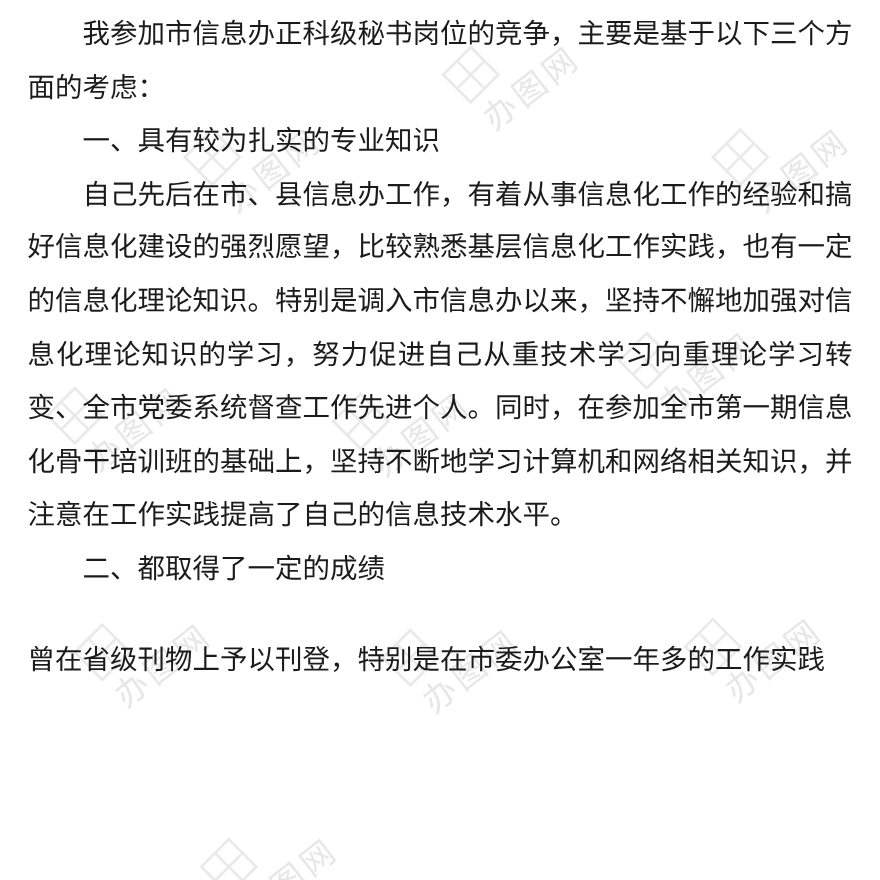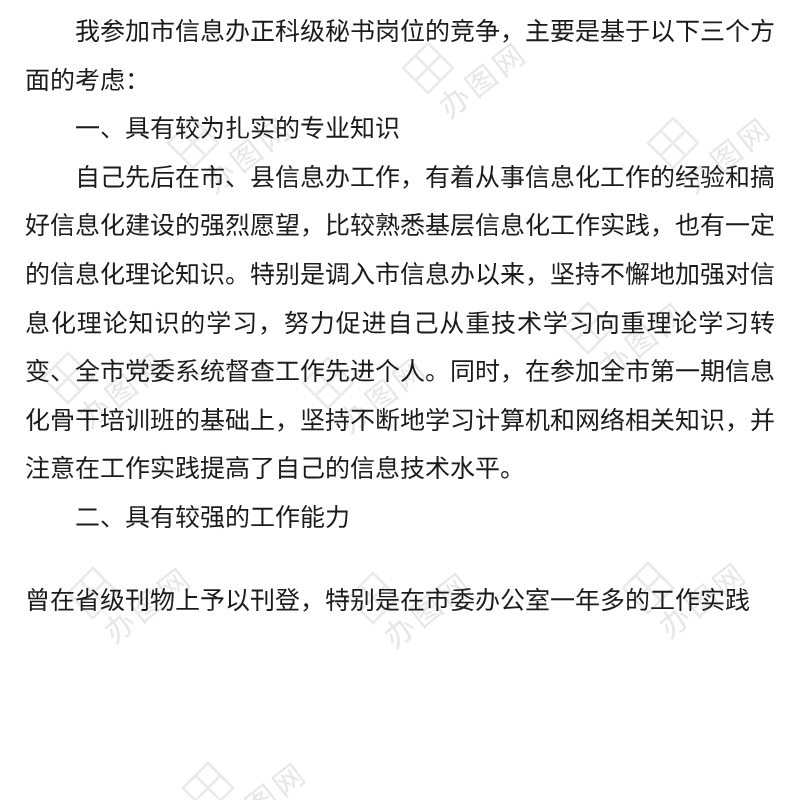--- a/index.html
+++ b/index.html
@@ -167,17 +167,17 @@
         </g>
       </svg>
       <span class="wm-text">办图网</span>
     </div>
   </div>
 
   <div class="document">
     <p class="indent">我参加市信息办正科级秘书岗位的竞争，主要是基于以下三个方面的考虑：</p>
     <p class="indent">一、具有较为扎实的专业知识</p>
     <p class="indent">自己先后在市、县信息办工作，有着从事信息化工作的经验和搞好信息化建设的强烈愿望，比较熟悉基层信息化工作实践，也有一定的信息化理论知识。特别是调入市信息办以来，坚持不懈地加强对信息化理论知识的学习，努力促进自己从重技术学习向重理论学习转变、全市党委系统督查工作先进个人。同时，在参加全市第一期信息化骨干培训班的基础上，坚持不断地学习计算机和网络相关知识，并注意在工作实践提高了自己的信息技术水平。</p>
-    <p class="indent">二、具有较强的工作能力</p>
+    <p class="indent">二、都取得了一定的成绩</p>
     <p class="continuation">曾在省级刊物上予以刊登，特别是在市委办公室一年多的工作实践</p>
   </div>
 
 </div>
 
 </body></html>

